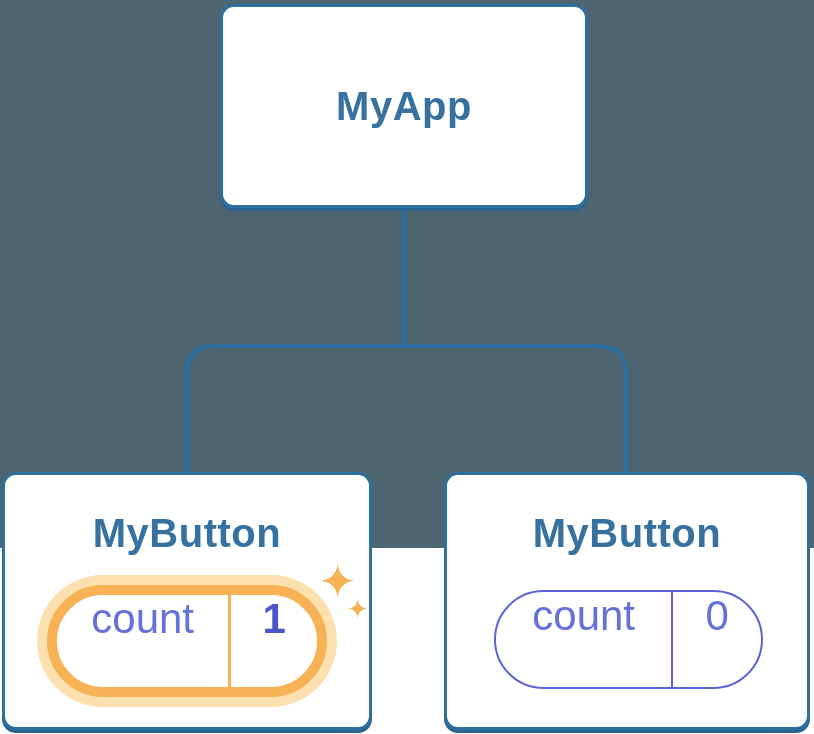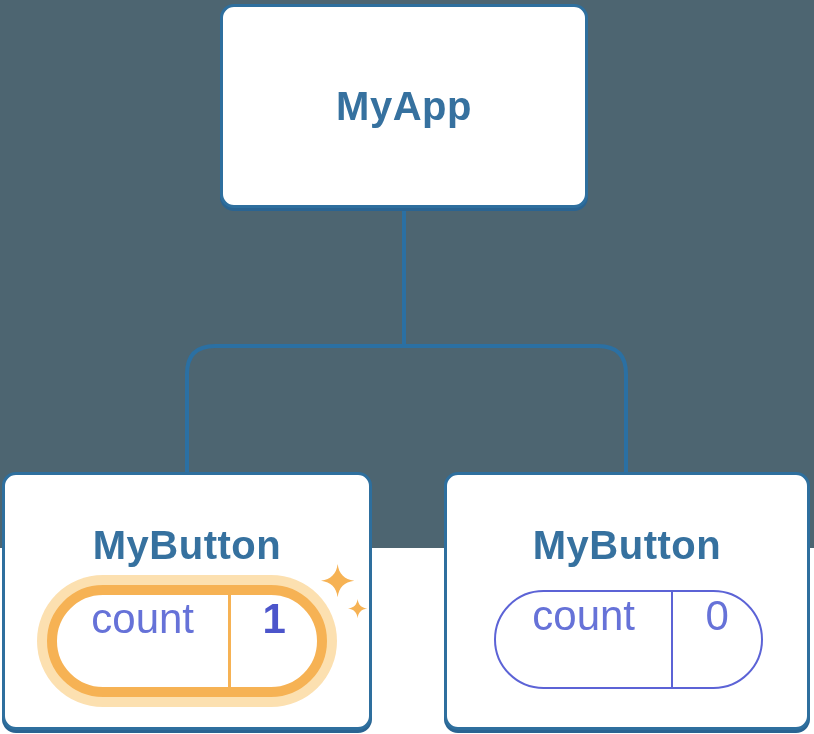--- a/index.html
+++ b/index.html
@@ -47,21 +47,21 @@
   .node-title {
     color: var(--node-title, #36719f);
     font-size: 40px;
     font-weight: 700;
     letter-spacing: 0.5px;
     white-space: nowrap;
   }
   .child-title {
     position: absolute;
     left: 0; right: 0;
-    top: 48px;
+    top: 36px;
     text-align: center;
   }
   .pill {
     position: absolute;
     display: flex;
     align-items: stretch;
     background: #ffffff;
     box-sizing: border-box;
   }
   .pill-highlight {

